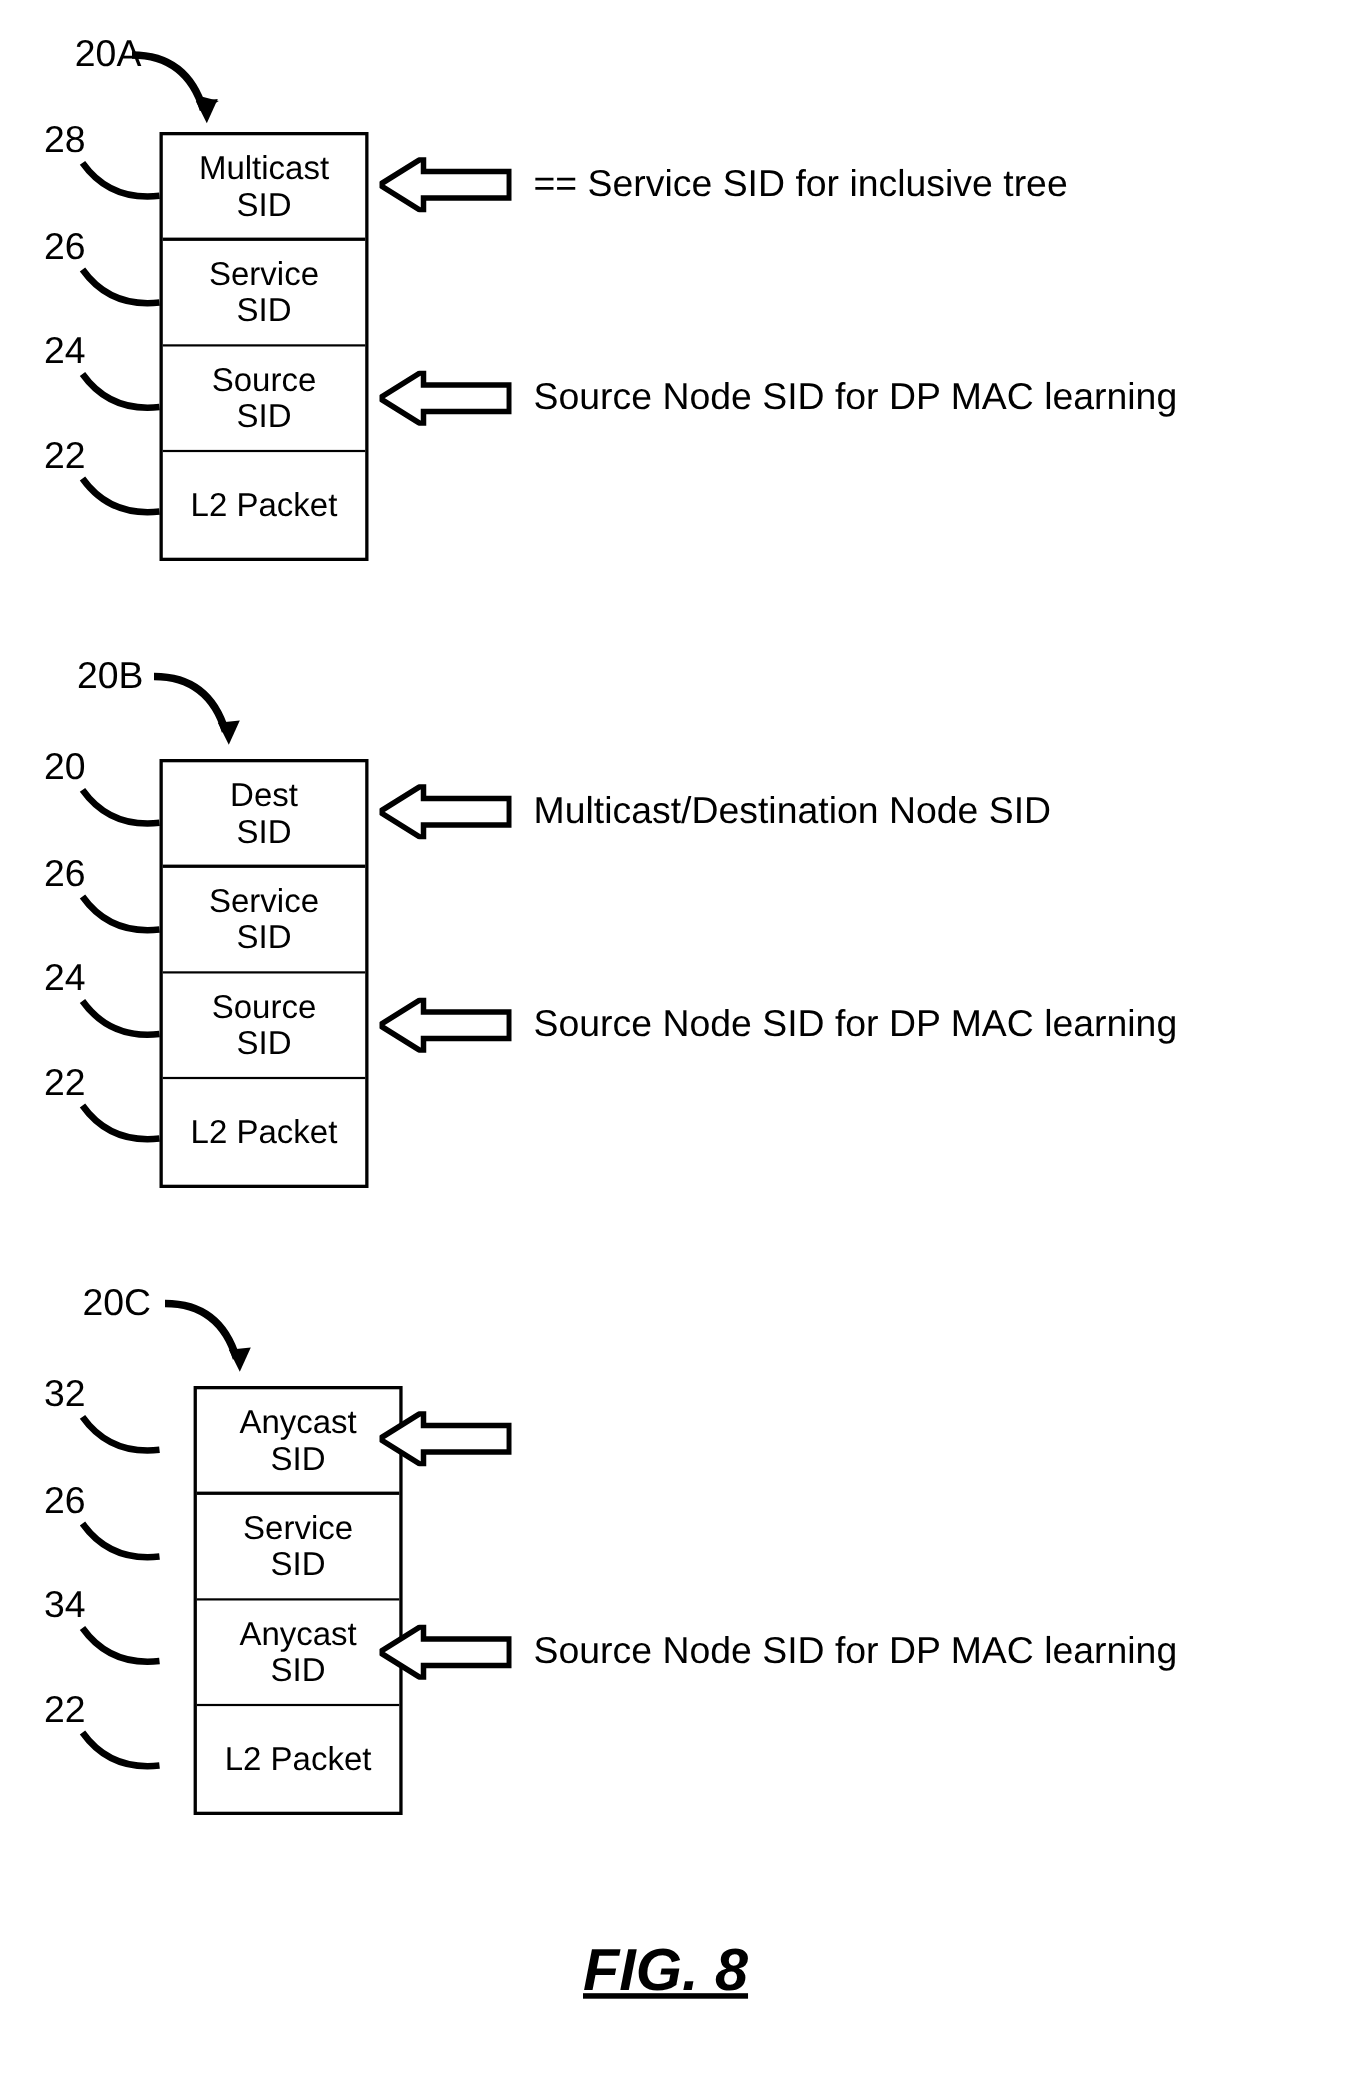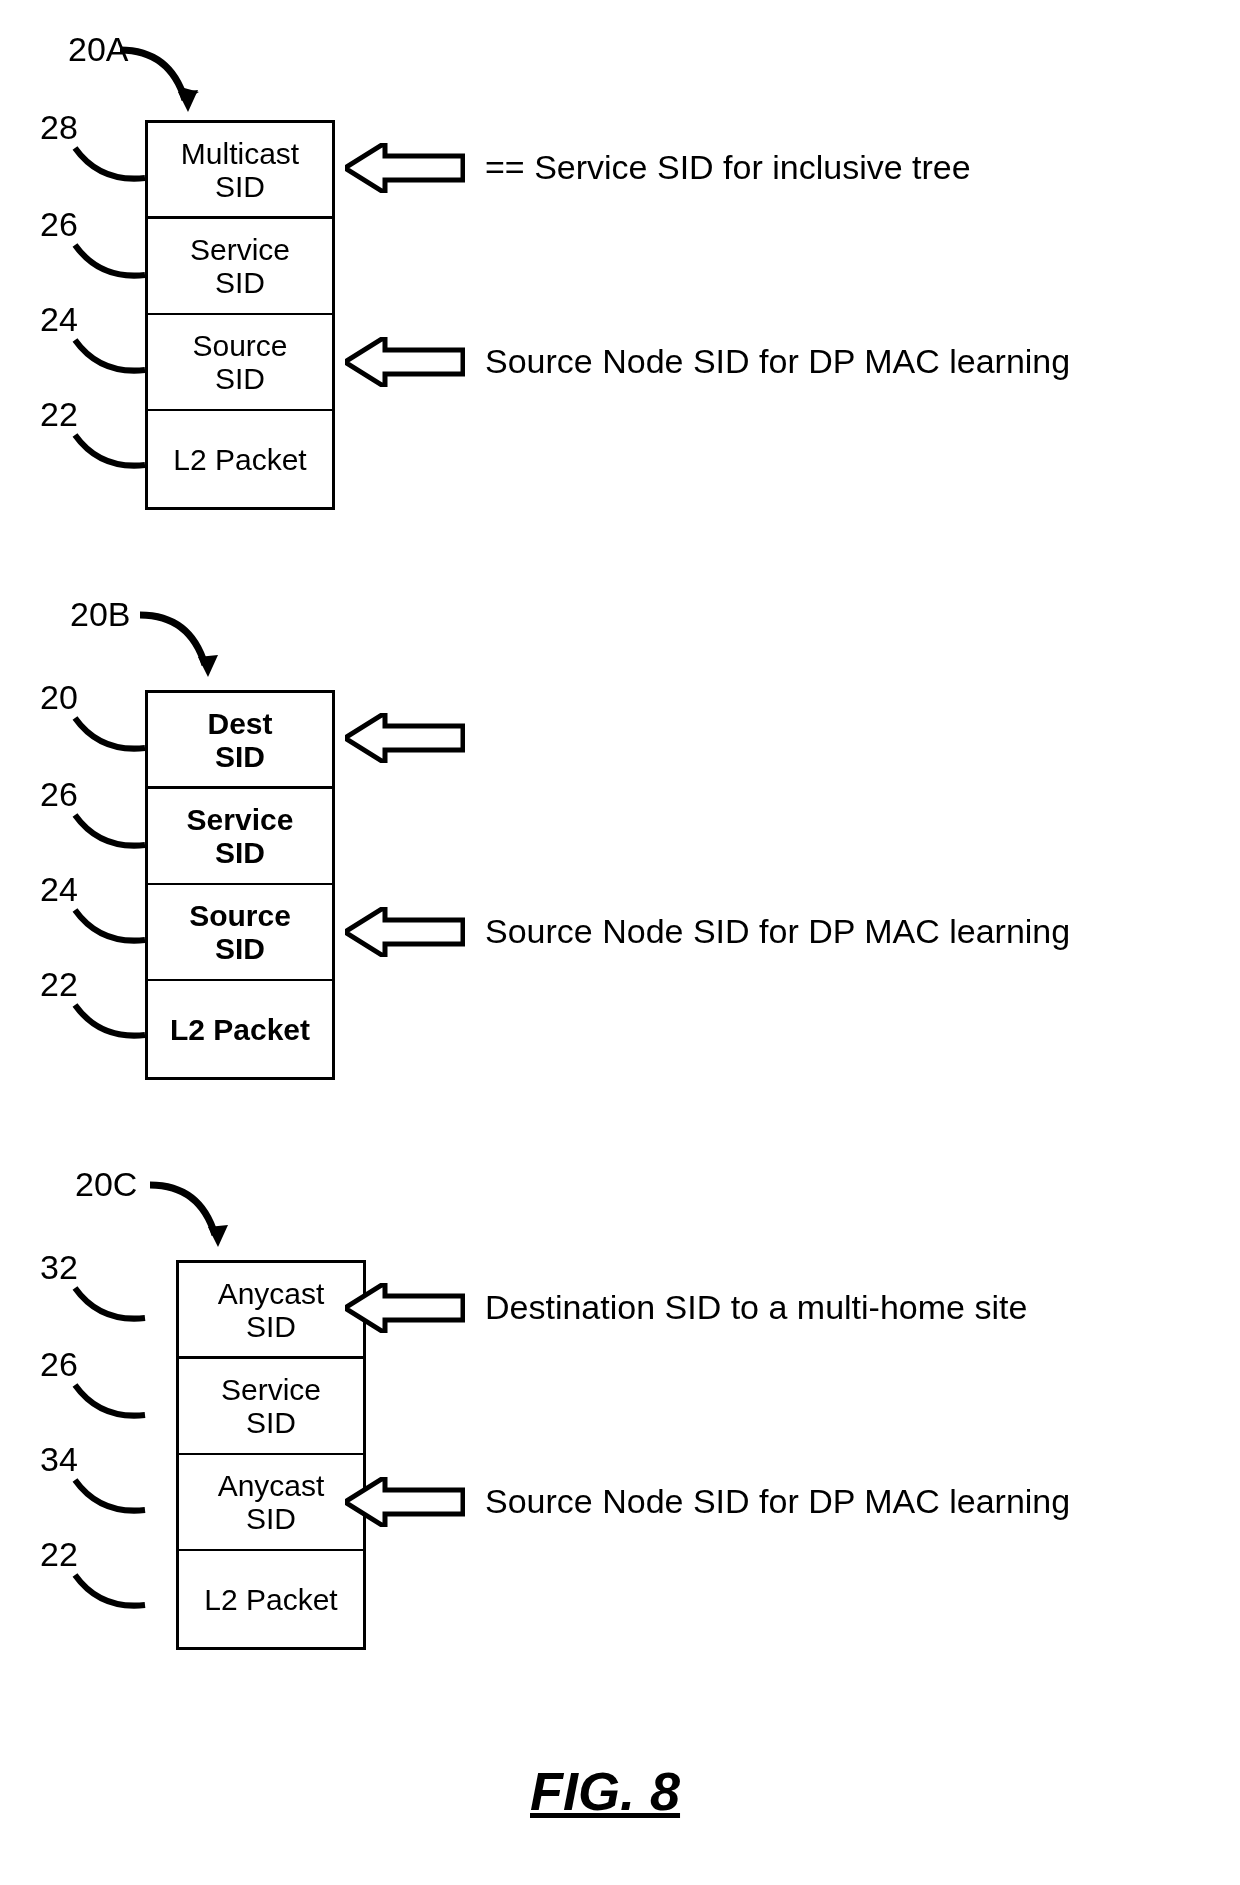--- a/index.html
+++ b/index.html
@@ -131,21 +131,21 @@
   <div class="annot" style="left:485px; top:342px;">Source Node SID for DP MAC learning</div>
 
   <div class="ref" style="left:70px; top:595px;">20B</div>
   <div class="curve" style="left:130px; top:605px;">
     <svg width="100" height="80" viewBox="0 0 100 80">
       <path d="M10 10 Q 60 10 75 60" fill="none" stroke="#000" stroke-width="7"></path>
       <polygon points="68,52 88,50 78,72" fill="#000"></polygon>
     </svg>
   </div>
 
-  <div class="stack" style="left:145px; top:690px;font-weight:bold;">
+  <div class="stack" style="left:145px; top:690px;">
     <div class="cell two thick">Dest<br>SID</div>
     <div class="cell two thin">Service<br>SID</div>
     <div class="cell two thin">Source<br>SID</div>
     <div class="cell one">L2 Packet</div>
   </div>
 
   <div class="ref" style="left:40px; top:678px;">20</div>
   <div class="lead" style="left:70px; top:698px;">
     <svg width="80" height="60">
         <path d="M5 20 Q 30 55 75 50" fill="none" stroke="#000" stroke-width="6"></path>
@@ -168,20 +168,21 @@
     <svg width="80" height="60">
         <path d="M5 20 Q 30 55 75 50" fill="none" stroke="#000" stroke-width="6"></path>
       </svg>
   </div>
 
   <div class="arrow-left" style="left:345px; top:713px;">
     <svg width="120" height="50" viewBox="0 0 120 50">
       <path d="M0 25 L40 0 L40 13 L118 13 L118 37 L40 37 L40 50 Z" fill="#fff" stroke="#000" stroke-width="5"></path>
     </svg>
   </div>
+  <div class="annot" style="left:485px; top:718px;">Multicast/Destination Node SID</div>
 
   <div class="arrow-left" style="left:345px; top:907px;">
     <svg width="120" height="50" viewBox="0 0 120 50">
       <path d="M0 25 L40 0 L40 13 L118 13 L118 37 L40 37 L40 50 Z" fill="#fff" stroke="#000" stroke-width="5"></path>
     </svg>
   </div>
   <div class="annot" style="left:485px; top:912px;">Source Node SID for DP MAC learning</div>
 
   <div class="ref" style="left:75px; top:1165px;">20C</div>
   <div class="curve" style="left:140px; top:1175px;">
@@ -221,21 +222,20 @@
     <svg width="80" height="60">
         <path d="M5 20 Q 30 55 75 50" fill="none" stroke="#000" stroke-width="6"></path>
       </svg>
   </div>
 
   <div class="arrow-left" style="left:345px; top:1283px;">
     <svg width="120" height="50" viewBox="0 0 120 50">
       <path d="M0 25 L40 0 L40 13 L118 13 L118 37 L40 37 L40 50 Z" fill="#fff" stroke="#000" stroke-width="5"></path>
     </svg>
   </div>
-  <div class="annot" style="left:485px; top:1288px;">Destination SID to a multi-home site</div>
 
   <div class="arrow-left" style="left:345px; top:1477px;">
     <svg width="120" height="50" viewBox="0 0 120 50">
       <path d="M0 25 L40 0 L40 13 L118 13 L118 37 L40 37 L40 50 Z" fill="#fff" stroke="#000" stroke-width="5"></path>
     </svg>
   </div>
   <div class="annot" style="left:485px; top:1482px;">Source Node SID for DP MAC learning</div>
 
   <div class="figcap" style="left:530px; top:1760px;">FIG. 8</div>
 

